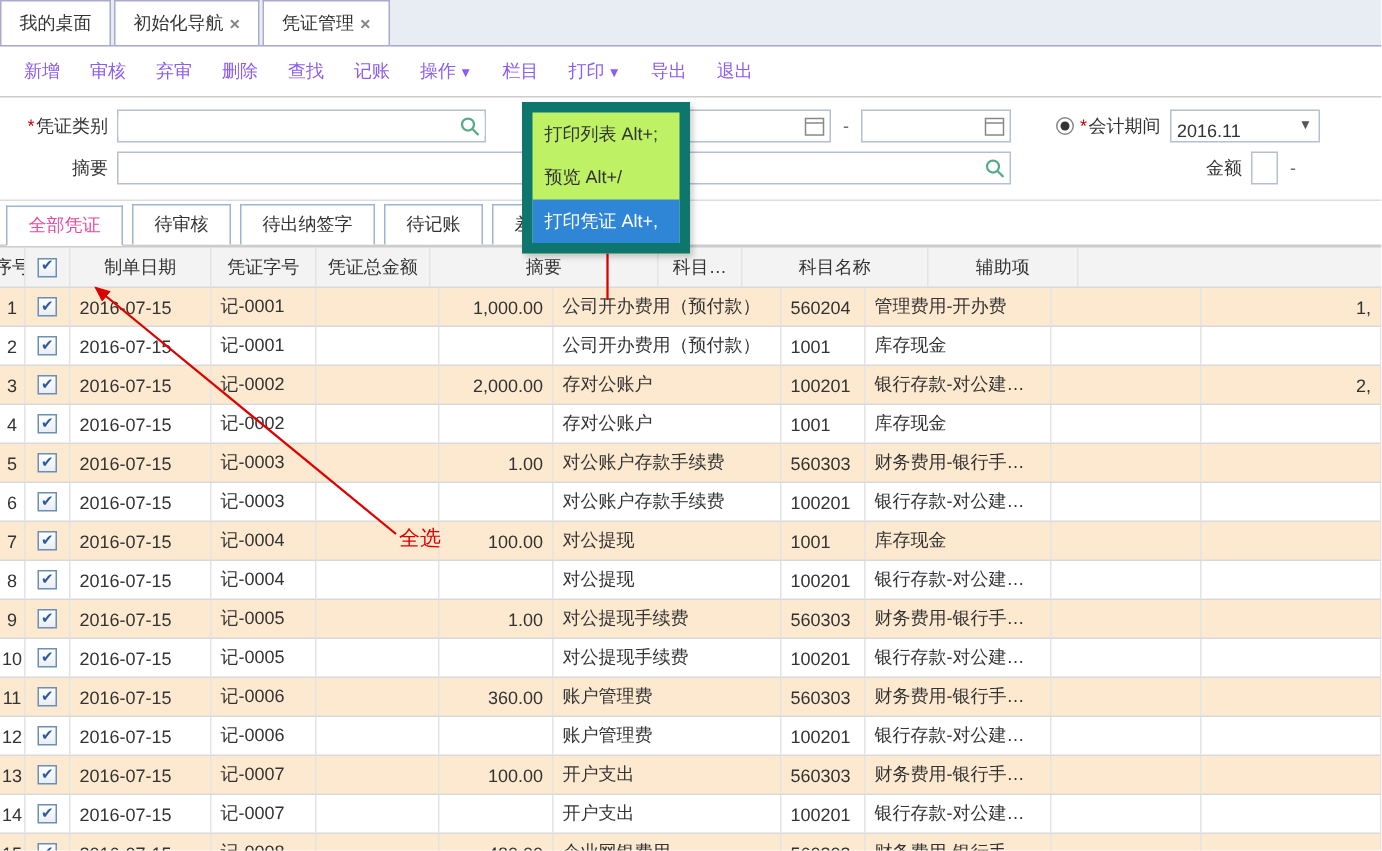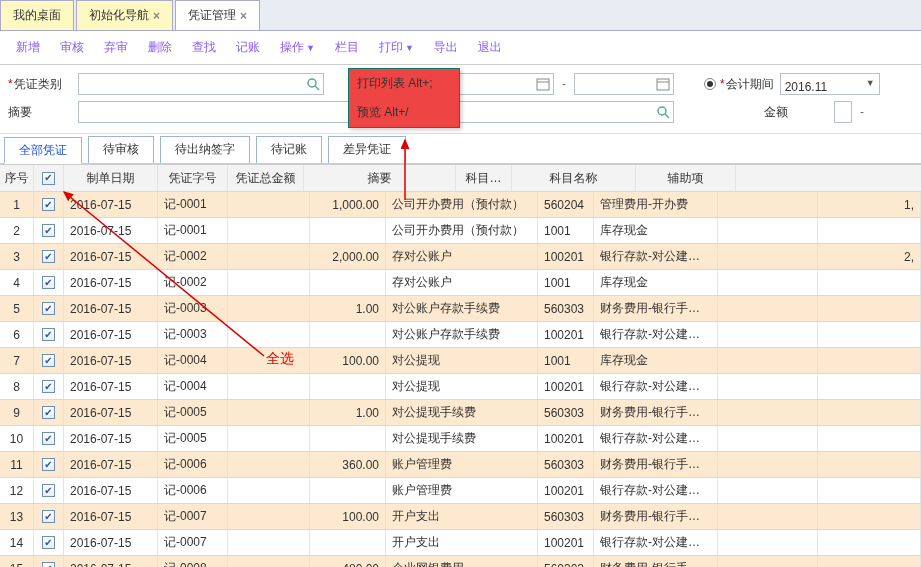--- a/index.html
+++ b/index.html
@@ -1,54 +1,54 @@
 <!DOCTYPE html>
 <html><head>
 <meta charset="utf-8">
 <style>
 *{box-sizing:border-box}
 body{margin:0;font-family:"Microsoft YaHei",SimSun,Arial,sans-serif;font-size:12px;color:#333;background:#fff;width:921px;height:567px;overflow:hidden;position:relative}
 .tabs{display:flex;border-bottom:1px solid #aac;background:#e8edf3}
-.tab{padding:6px 12px;border:1px solid #aac;border-bottom:none;background:#fef9c3;margin-right:2px;cursor:pointer;display:flex;align-items:center;gap:4px}
+.tab{padding:6px 12px;border:1px solid #aac;border-bottom:none;background:#ffffff;margin-right:2px;cursor:pointer;display:flex;align-items:center;gap:4px}
 .tab.active{background:#fff}
 .tab .close{color:#888;font-weight:bold}
 .toolbar{display:flex;padding:4px 8px;border-bottom:1px solid #ccc;gap:4px}
 .tbtn{padding:4px 8px;cursor:pointer;color:#8b5cf6;position:relative}
 .tbtn .caret{font-size:9px;margin-left:2px}
 .filters{padding:8px 8px 4px 8px;border-bottom:1px solid #ddd}
 .frow{display:flex;align-items:center;margin-bottom:6px}
-.flabel{width:70px;padding-right:6px;color:#333}
+.flabel{width:70px;text-align:right;padding-right:6px;color:#333}
 .req{color:#c00;margin-right:1px}
 .finput{height:22px;border:1px solid #b5c0d0;flex:0 0 246px;position:relative;background:#fff;display:flex;align-items:center}
 .finput input{border:none;outline:none;width:100%;padding:0 18px 0 4px;font-size:12px}
 .finput .mag{position:absolute;right:3px;top:3px;width:14px;height:14px}
 .dash{margin:0 8px;color:#666}
 .dateinput{height:22px;border:1px solid #b5c0d0;width:100px;display:flex;align-items:center;justify-content:flex-end;padding-right:3px;background:#fff}
 .cal-icon{width:14px;height:14px;display:inline-block}
 .radio{margin-left:30px;display:flex;align-items:center}
 .radio-dot{width:12px;height:12px;border:1px solid #888;border-radius:50%;display:inline-flex;align-items:center;justify-content:center;margin-right:4px}
 .radio-dot::after{content:"";width:6px;height:6px;background:#333;border-radius:50%}
 .period{margin-left:6px;height:22px;border:1px solid #b5c0d0;width:100px;padding:0 18px 0 4px;position:relative;display:flex;align-items:flex-end;background:#fff}
 .period .caret{position:absolute;right:4px;top:4px;font-size:9px;color:#555}
 .wide-input{height:22px;border:1px solid #b5c0d0;width:596px;position:relative;background:#fff}
 .wide-input .mag{position:absolute;right:3px;top:3px;width:14px;height:14px}
 .amt-label{margin-left:90px}
 .amt-input{height:22px;border:1px solid #b5c0d0;width:18px;background:#fff}
-.dropdown{position:absolute;left:348px;top:68px;width:112px;background:#ef4444;border:1px solid #0f766e;box-shadow:2px 2px 4px rgba(0,0,0,.2);z-index:50}
+.dropdown{position:absolute;left:348px;top:68px;width:112px;background:#bef264;border:7px solid #0f766e;box-shadow:2px 2px 4px rgba(0,0,0,.2);z-index:50}
 .dditem{padding:6px 8px;cursor:pointer;color:#333}
 .dditem.sel{background:#2f86d6;color:#fff}
 .subtabs{display:flex;padding:2px 0 0 4px;border-bottom:1px solid #ccc}
 .subtab{padding:4px 14px;border:1px solid #9fb4d0;border-bottom:none;cursor:pointer;background:#fff;margin-right:6px}
-.subtab.active{color:#1d4ed8;border-bottom:1px solid #fff;position:relative;top:1px}
+.subtab.active{color:#ec4899;border-bottom:1px solid #fff;position:relative;top:1px}
 .grid{position:relative}
 .ghead,.grow{display:flex;border-bottom:1px solid #d9d9d9}
 .ghead{background:#f3f3f3;border-top:1px solid #ccc}
 .gcell{border-right:1px solid #e3e3e3;padding:4px 6px;height:25px;display:flex;align-items:center;overflow:hidden;white-space:nowrap}
 .ghead .gcell{font-weight:normal;color:#333;justify-content:center;height:26px}
-.c-idx{width:34px;justify-content:center}
+.c-idx{width:17px;justify-content:center}
 .c-chk{width:30px;justify-content:center}
 .c-date{width:94px}
 .c-vno{width:70px}
 .c-src{width:82px}
 .c-amt{width:76px;justify-content:flex-end}
 .c-sum{width:152px}
 .c-sub{width:56px}
 .c-subn{width:124px}
 .c-aux{width:100px}
 .c-dr{flex:1;justify-content:flex-end}
@@ -142,20 +142,21 @@
       </span>
     <span class="flabel amt-label">金额</span>
     <span class="amt-input"></span>
     <span class="dash">-</span>
   </div>
 </div>
 
 <div class="dropdown">
   <div class="dditem">打印列表  Alt+;</div>
   <div class="dditem">预览  Alt+/</div>
+  <div class="dditem sel">打印凭证  Alt+,</div>
 </div>
 
 <div class="subtabs">
   <div class="subtab active">全部凭证</div>
   <div class="subtab">待审核</div>
   <div class="subtab">待出纳签字</div>
   <div class="subtab">待记账</div>
   <div class="subtab">差异凭证</div>
 </div>
 

